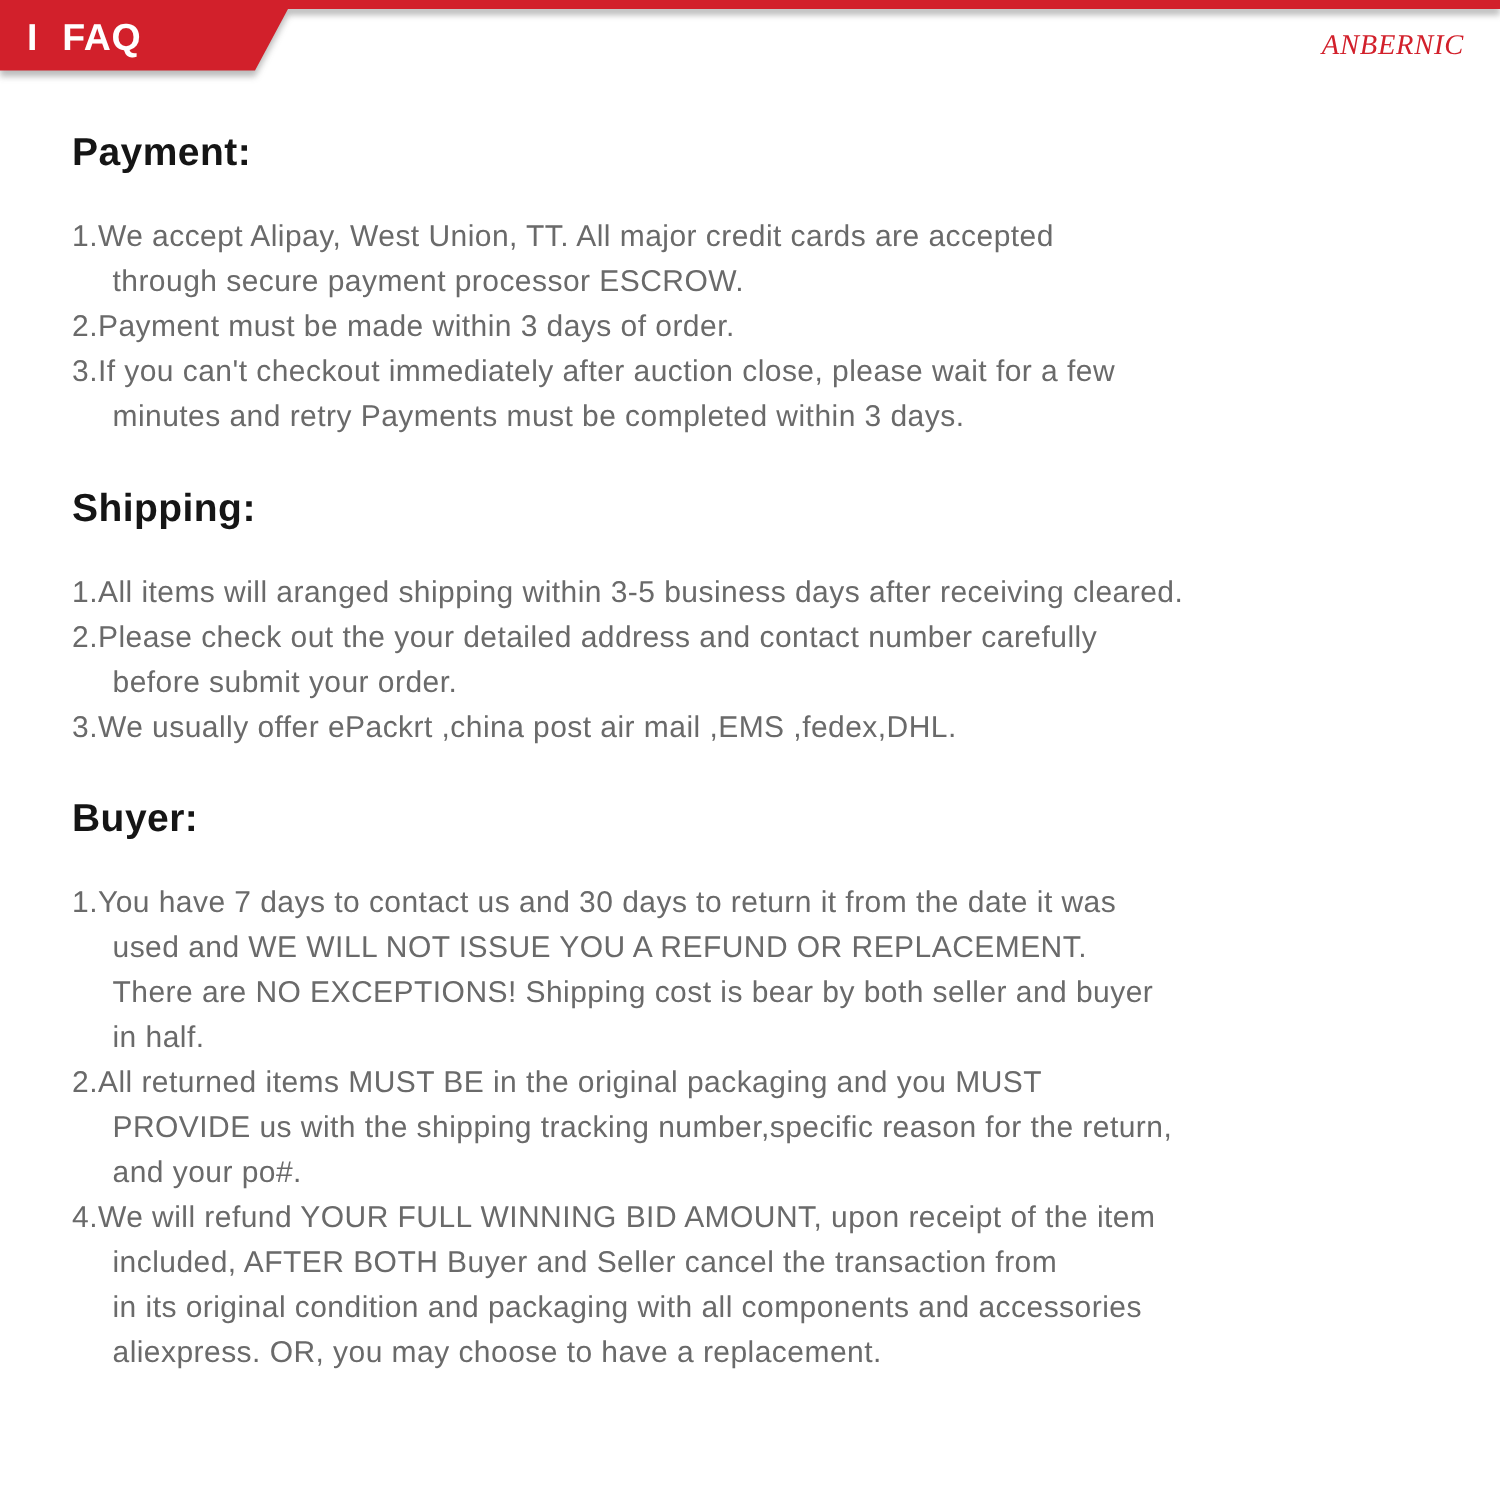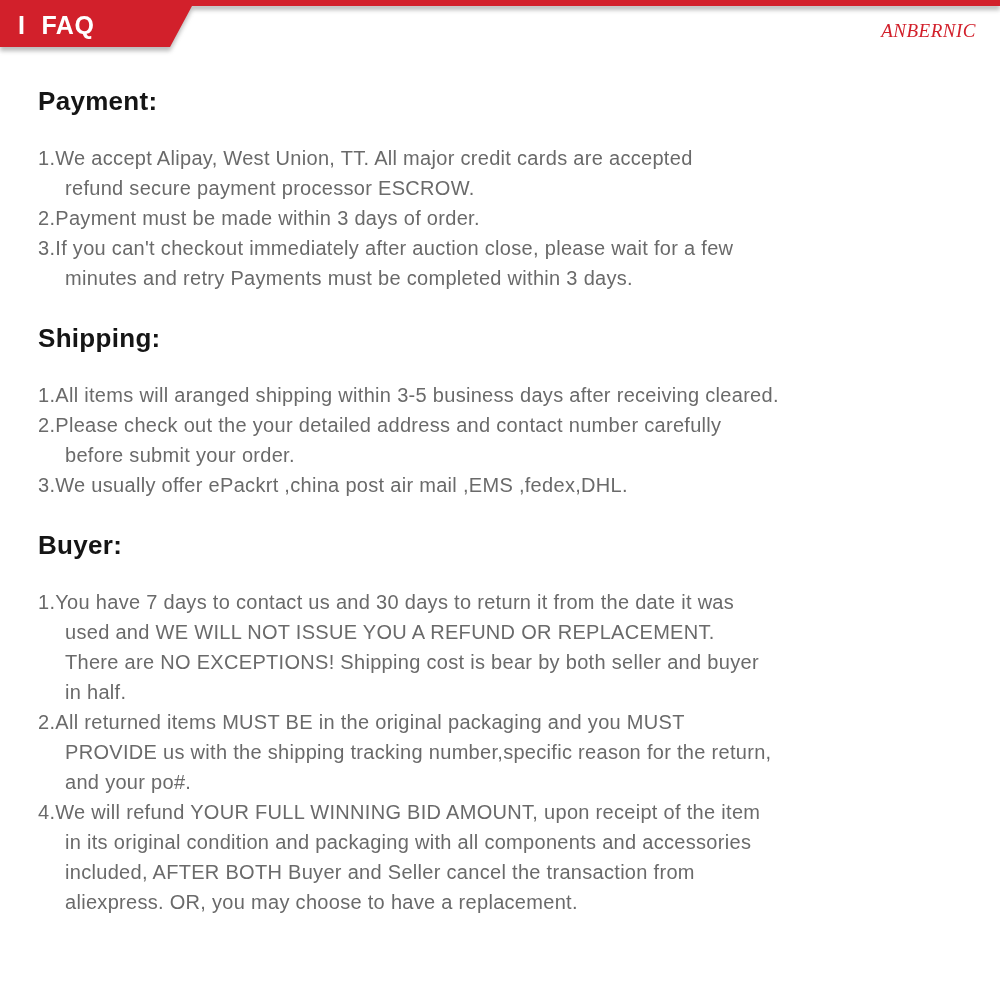--- a/index.html
+++ b/index.html
@@ -39,21 +39,21 @@
     position: absolute;
     top: 20px;
     right: 24px;
     font-family: "Liberation Serif", serif;
     font-style: italic;
     font-size: 19px;
     letter-spacing: 0.5px;
     color: #d2202b;
   }
   .content {
-    margin: 0 30px 0 38px;
+    margin: 0 30px 0 48px;
   }
   .section-heading {
     font-size: 26px;
     font-weight: bold;
     color: #151515;
     line-height: 30px;
     margin: 30px 0 27px 0;
     letter-spacing: 0.3px;
   }
   .section-list {
@@ -81,21 +81,21 @@
     <span>I</span>
     <span>FAQ</span>
   </div>
   <div class="brand" style="color: rgb(210, 32, 43);">ANBERNIC</div>
 </div>
 
 <main class="content">
     <div class="section-heading">Payment:</div>
     <div class="section-list">
       <div class="line">1.We accept Alipay, West Union, TT. All major credit cards are accepted</div>
-      <div class="line cont">refund secure payment processor ESCROW.</div>
+      <div class="line cont">through secure payment processor ESCROW.</div>
       <div class="line">2.Payment must be made within 3 days of order.</div>
       <div class="line">3.If you can't checkout immediately after auction close, please wait for a few</div>
       <div class="line cont">minutes and retry Payments must be completed within 3 days.</div>
     </div>
     <div class="section-heading">Shipping:</div>
     <div class="section-list">
       <div class="line">1.All items will aranged shipping within 3-5 business days after receiving cleared.</div>
       <div class="line">2.Please check out the your detailed address and contact number carefully</div>
       <div class="line cont">before submit your order.</div>
       <div class="line">3.We usually offer ePackrt ,china post air mail ,EMS ,fedex,DHL.</div>
@@ -103,17 +103,17 @@
     <div class="section-heading">Buyer:</div>
     <div class="section-list">
       <div class="line">1.You have 7 days to contact us and 30 days to return it from the date it was</div>
       <div class="line cont">used and WE WILL NOT ISSUE YOU A REFUND OR REPLACEMENT.</div>
       <div class="line cont">There are NO EXCEPTIONS! Shipping cost is bear by both seller and buyer</div>
       <div class="line cont">in half.</div>
       <div class="line">2.All returned items MUST BE in the original packaging and you MUST</div>
       <div class="line cont">PROVIDE us with the shipping tracking number,specific reason for the return,</div>
       <div class="line cont">and your po#.</div>
       <div class="line">4.We will refund YOUR FULL WINNING BID AMOUNT, upon receipt of the item</div>
+      <div class="line cont">included, AFTER BOTH Buyer and Seller cancel the transaction from</div>
       <div class="line cont">in its original condition and packaging with all components and accessories</div>
-      <div class="line cont">included, AFTER BOTH Buyer and Seller cancel the transaction from</div>
       <div class="line cont">aliexpress. OR, you may choose to have a replacement.</div>
     </div>
   </main>
 
 </body></html>

